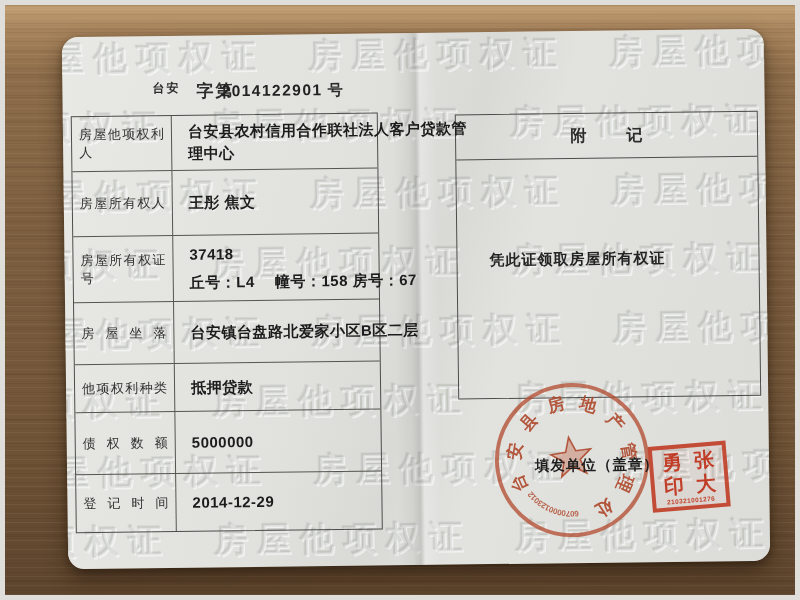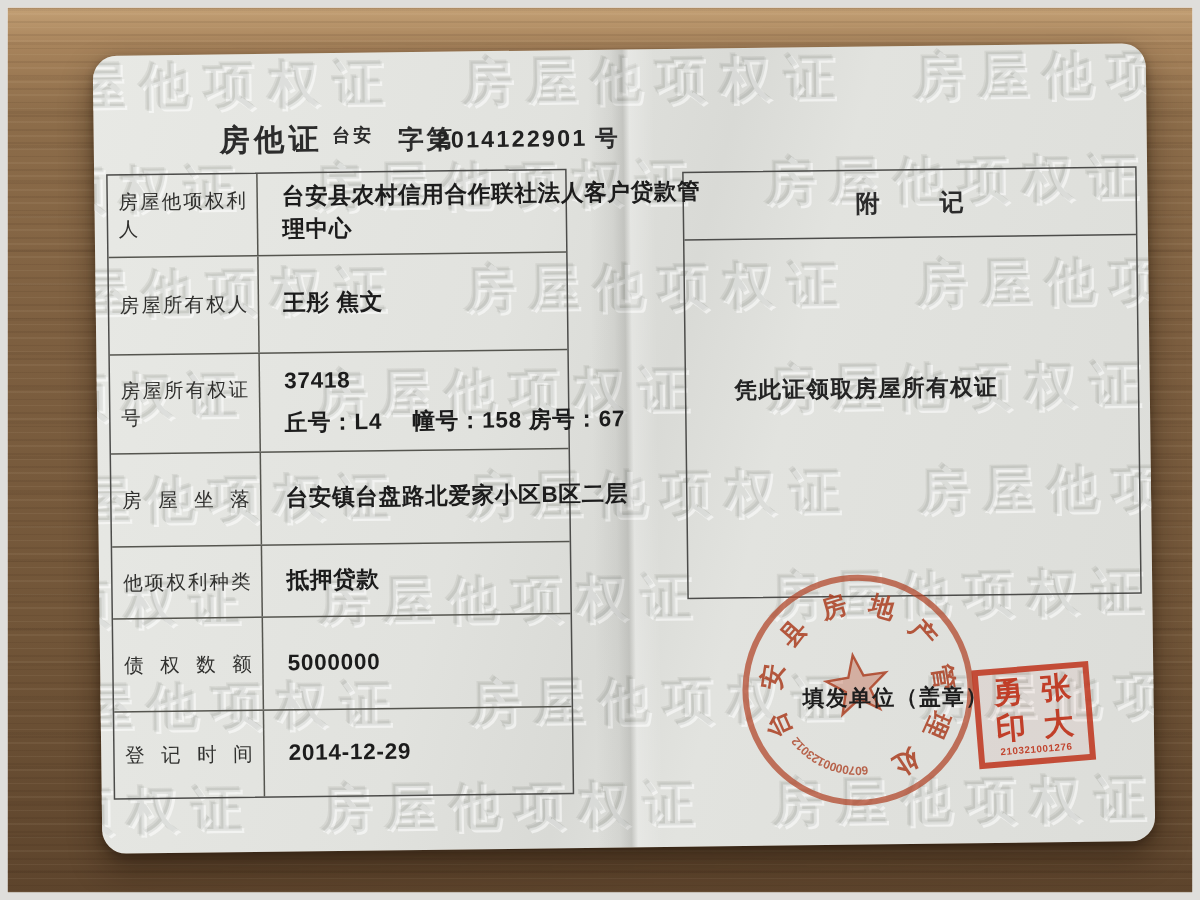--- a/index.html
+++ b/index.html
@@ -147,21 +147,20 @@
         <div class="wm-row" style="top: 142px; left: -55px;">房屋他项权证　房屋他项权证　房屋他项权证　房屋他项权证　房屋他项权证　</div>
         <div class="wm-row" style="top: 211px; left: -155px;">房屋他项权证　房屋他项权证　房屋他项权证　房屋他项权证　房屋他项权证　</div>
         <div class="wm-row" style="top: 280px; left: -55px;">房屋他项权证　房屋他项权证　房屋他项权证　房屋他项权证　房屋他项权证　</div>
         <div class="wm-row" style="top: 349px; left: -155px;">房屋他项权证　房屋他项权证　房屋他项权证　房屋他项权证　房屋他项权证　</div>
         <div class="wm-row" style="top: 418px; left: -55px;">房屋他项权证　房屋他项权证　房屋他项权证　房屋他项权证　房屋他项权证　</div>
         <div class="wm-row" style="top: 487px; left: -155px;">房屋他项权证　房屋他项权证　房屋他项权证　房屋他项权证　房屋他项权证　</div>
       </div>
     <div class="fold"></div>
 
     <div class="header">
-      <span class="title">房他证</span>
       <span class="region">台安</span>
       <span class="serial-prefix">字第</span>
       <span class="serial-number">2014122901</span>
       <span class="serial-suffix">号</span>
     </div>
 
     <div class="info-table">
       <div class="t-row h0">
         <div class="cell-label">
             <span>房屋他项权利人</span>

